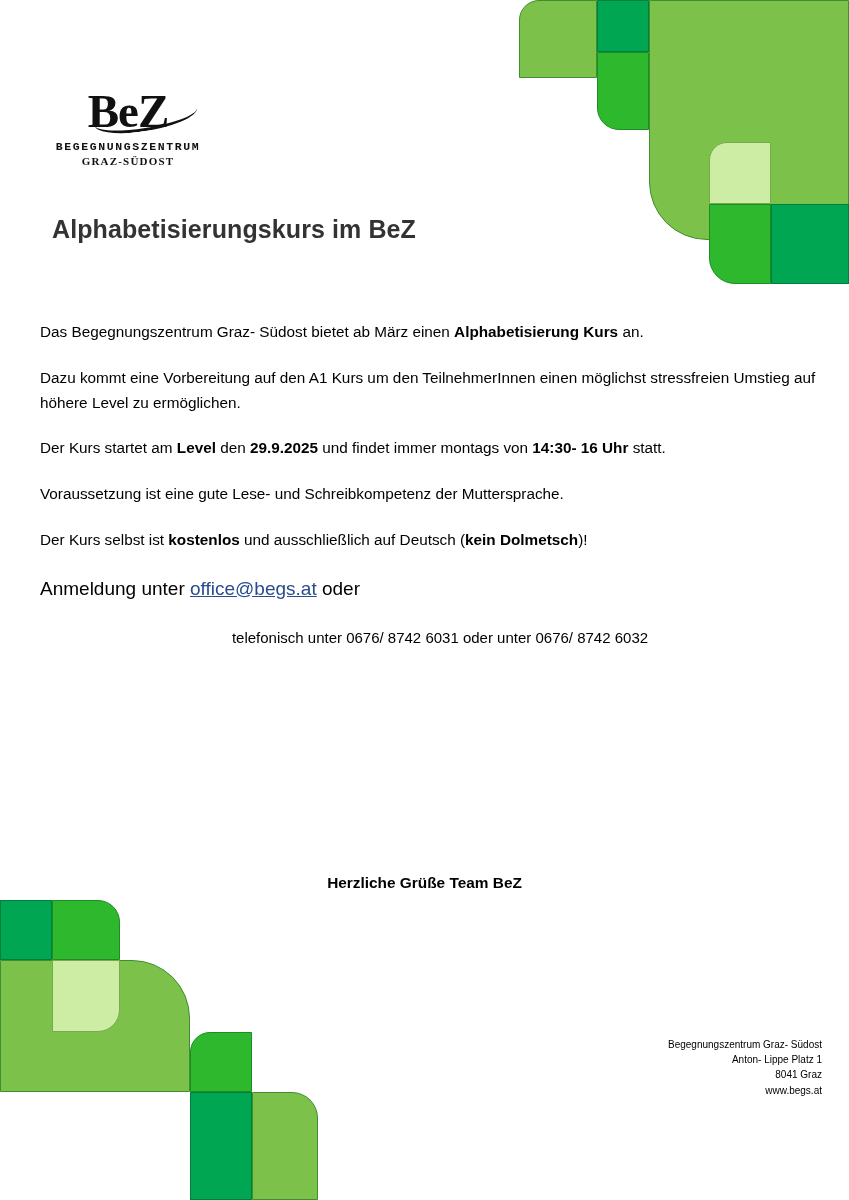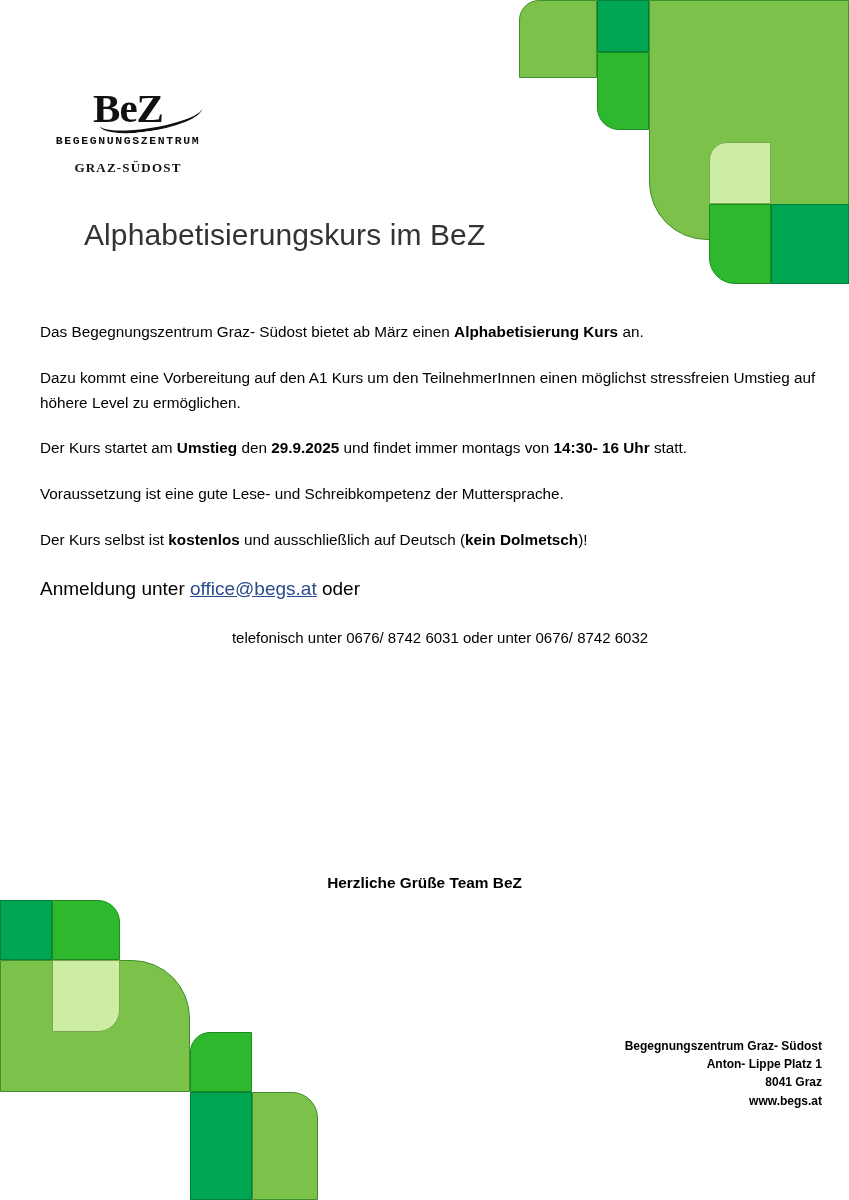--- a/index.html
+++ b/index.html
@@ -44,21 +44,21 @@
   
   .logo-block {
     position: absolute;
     left: 28px;
     top: 88px;
     width: 200px;
     text-align: center;
   }
   .logo-bez {
     font-family: "Liberation Serif", serif;
-    font-size: 41px;
+    font-size: 47px;
     font-weight: 700;
     letter-spacing: -1px;
     line-height: 1;
     color: #111111;
     position: relative;
     display: inline-block;
   }
   .logo-swoosh {
     position: absolute;
     left: 6px;
@@ -72,37 +72,36 @@
   .logo-sub1 {
     font-family: Liberation Mono, monospace;
     font-size: 11.5px;
     font-weight: 700;
     letter-spacing: 1.6px;
     margin-top: 5px;
     color: #111;
   }
   .logo-sub2 {
     font-family: "Liberation Serif", serif;
-    font-size: 13px;
+    font-size: 11px;
     font-weight: 700;
     letter-spacing: 1.2px;
-    margin-top: 13px;
+    margin-top: 2px;
     color: #111;
   }
 
   
   .headline {
     position: absolute;
     left: 52px;
     top: 198px;
-    font-size: 30px;
-    font-weight: 400;
+    font-size: 25px;
+    font-weight: 700;
     color: #333333;
     letter-spacing: 0.1px;
-    margin-left: 32px;
   }
 
   
   .body-copy {
     position: absolute;
     left: 40px;
     top: 320px;
     width: 800px;
   }
   .body-copy p {
@@ -133,22 +132,22 @@
     color: #2a4b8d;
     text-decoration: underline;
   }
 
   
   .footer-address {
     position: absolute;
     right: 27px;
     top: 1037px;
     text-align: right;
-    font-size: 12px;
-    font-weight: 700;
+    font-size: 10px;
+    font-weight: 400;
     line-height: 1.52;
     color: #000;
   }
 </style>
 </head>
 <body>
 
 <div class="deco" id="deco-top-right">
 
   <div class="sq" style="left:130px; top:0; width:200px; height:240px; background:#7cc24a; border:1px solid #3f8f2f; border-radius:0 0 0 58px;"></div>
@@ -194,21 +193,21 @@
 
 <h1 class="headline">Alphabetisierungskurs im BeZ</h1>
 
 <div class="body-copy">
 
   <p><span>Das Begegnungszentrum Graz- Südost bietet ab März einen </span><strong>Alphabetisierung Kurs</strong><span> an.</span></p>
 
 
   <p>Dazu kommt eine Vorbereitung auf den A1 Kurs um den TeilnehmerInnen einen möglichst stressfreien Umstieg auf höhere Level zu ermöglichen.</p>
 
-  <p><span>Der Kurs startet am </span><strong>Umstieg</strong><span> den </span><strong>29.9.2025</strong><span> und findet immer montags von </span><strong>14:30- 16 Uhr</strong><span> statt.</span></p>
+  <p><span>Der Kurs startet am </span><strong>Level</strong><span> den </span><strong>29.9.2025</strong><span> und findet immer montags von </span><strong>14:30- 16 Uhr</strong><span> statt.</span></p>
 
   <p>Voraussetzung ist eine gute Lese- und Schreibkompetenz der Muttersprache.</p>
 
   <p><span>Der Kurs selbst ist </span><strong>kostenlos</strong><span> und ausschließlich auf Deutsch (</span><strong>kein Dolmetsch</strong><span>)!</span></p>
 
   <p class="small"><span>Anmeldung unter </span><a class="mail" href="#">office@begs.at</a><span> oder</span></p>
 
   <p class="centered">telefonisch unter 0676/ 8742 6031 oder unter 0676/ 8742 6032</p>
 
 </div>

